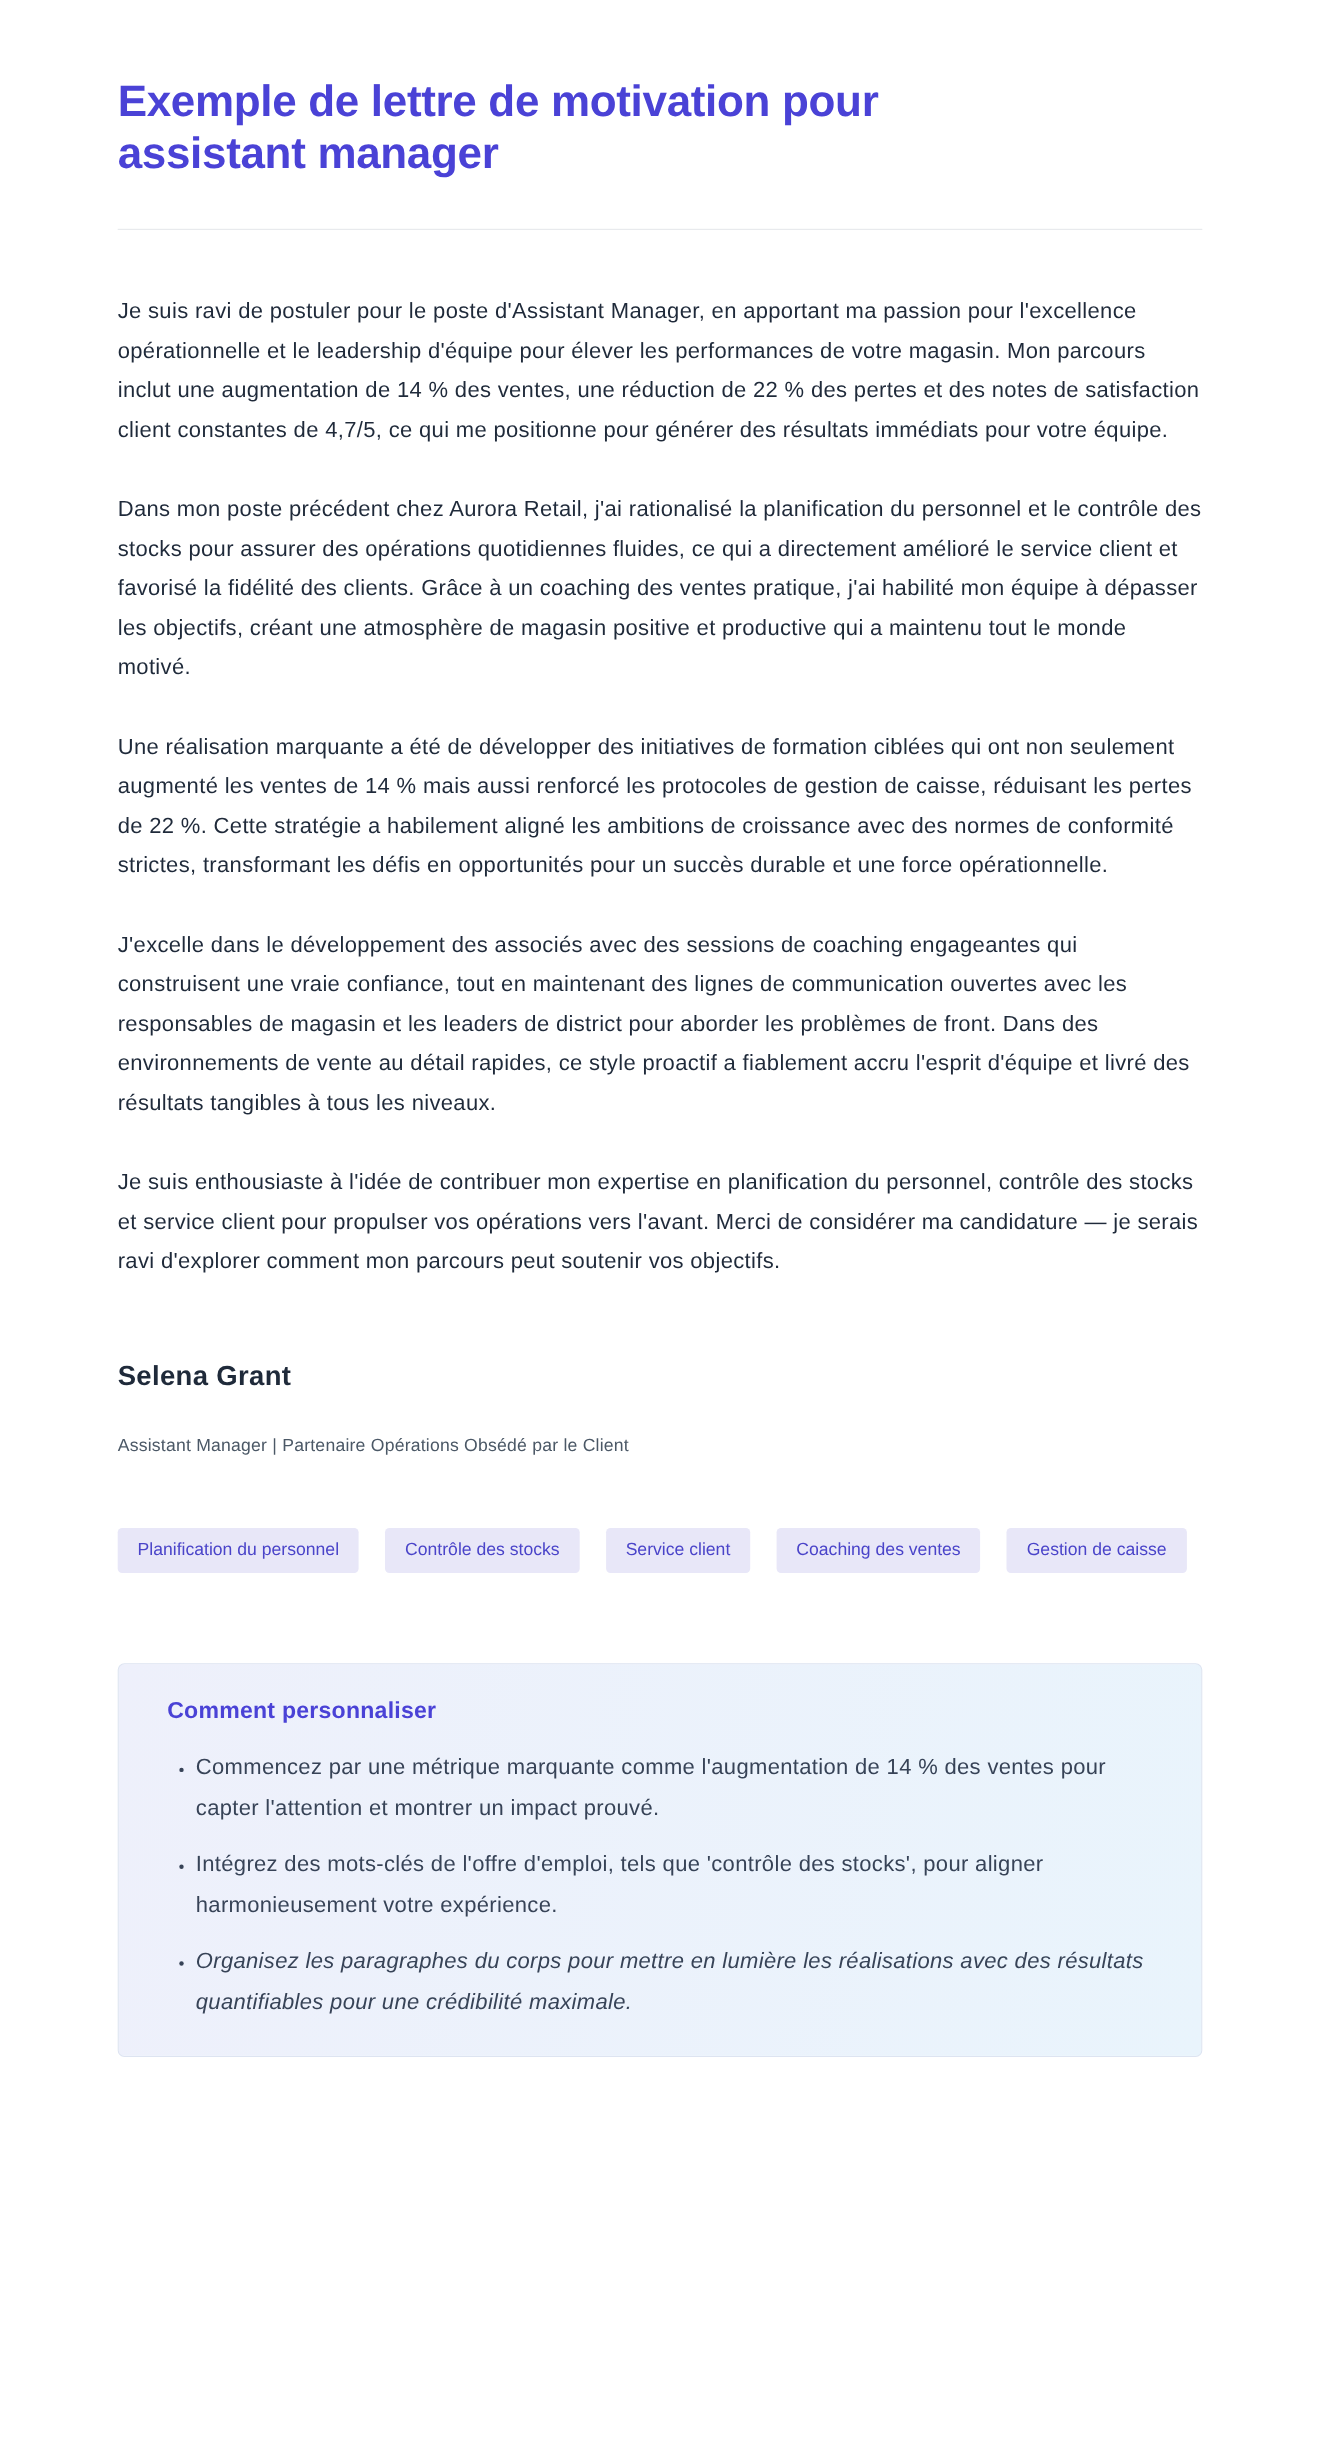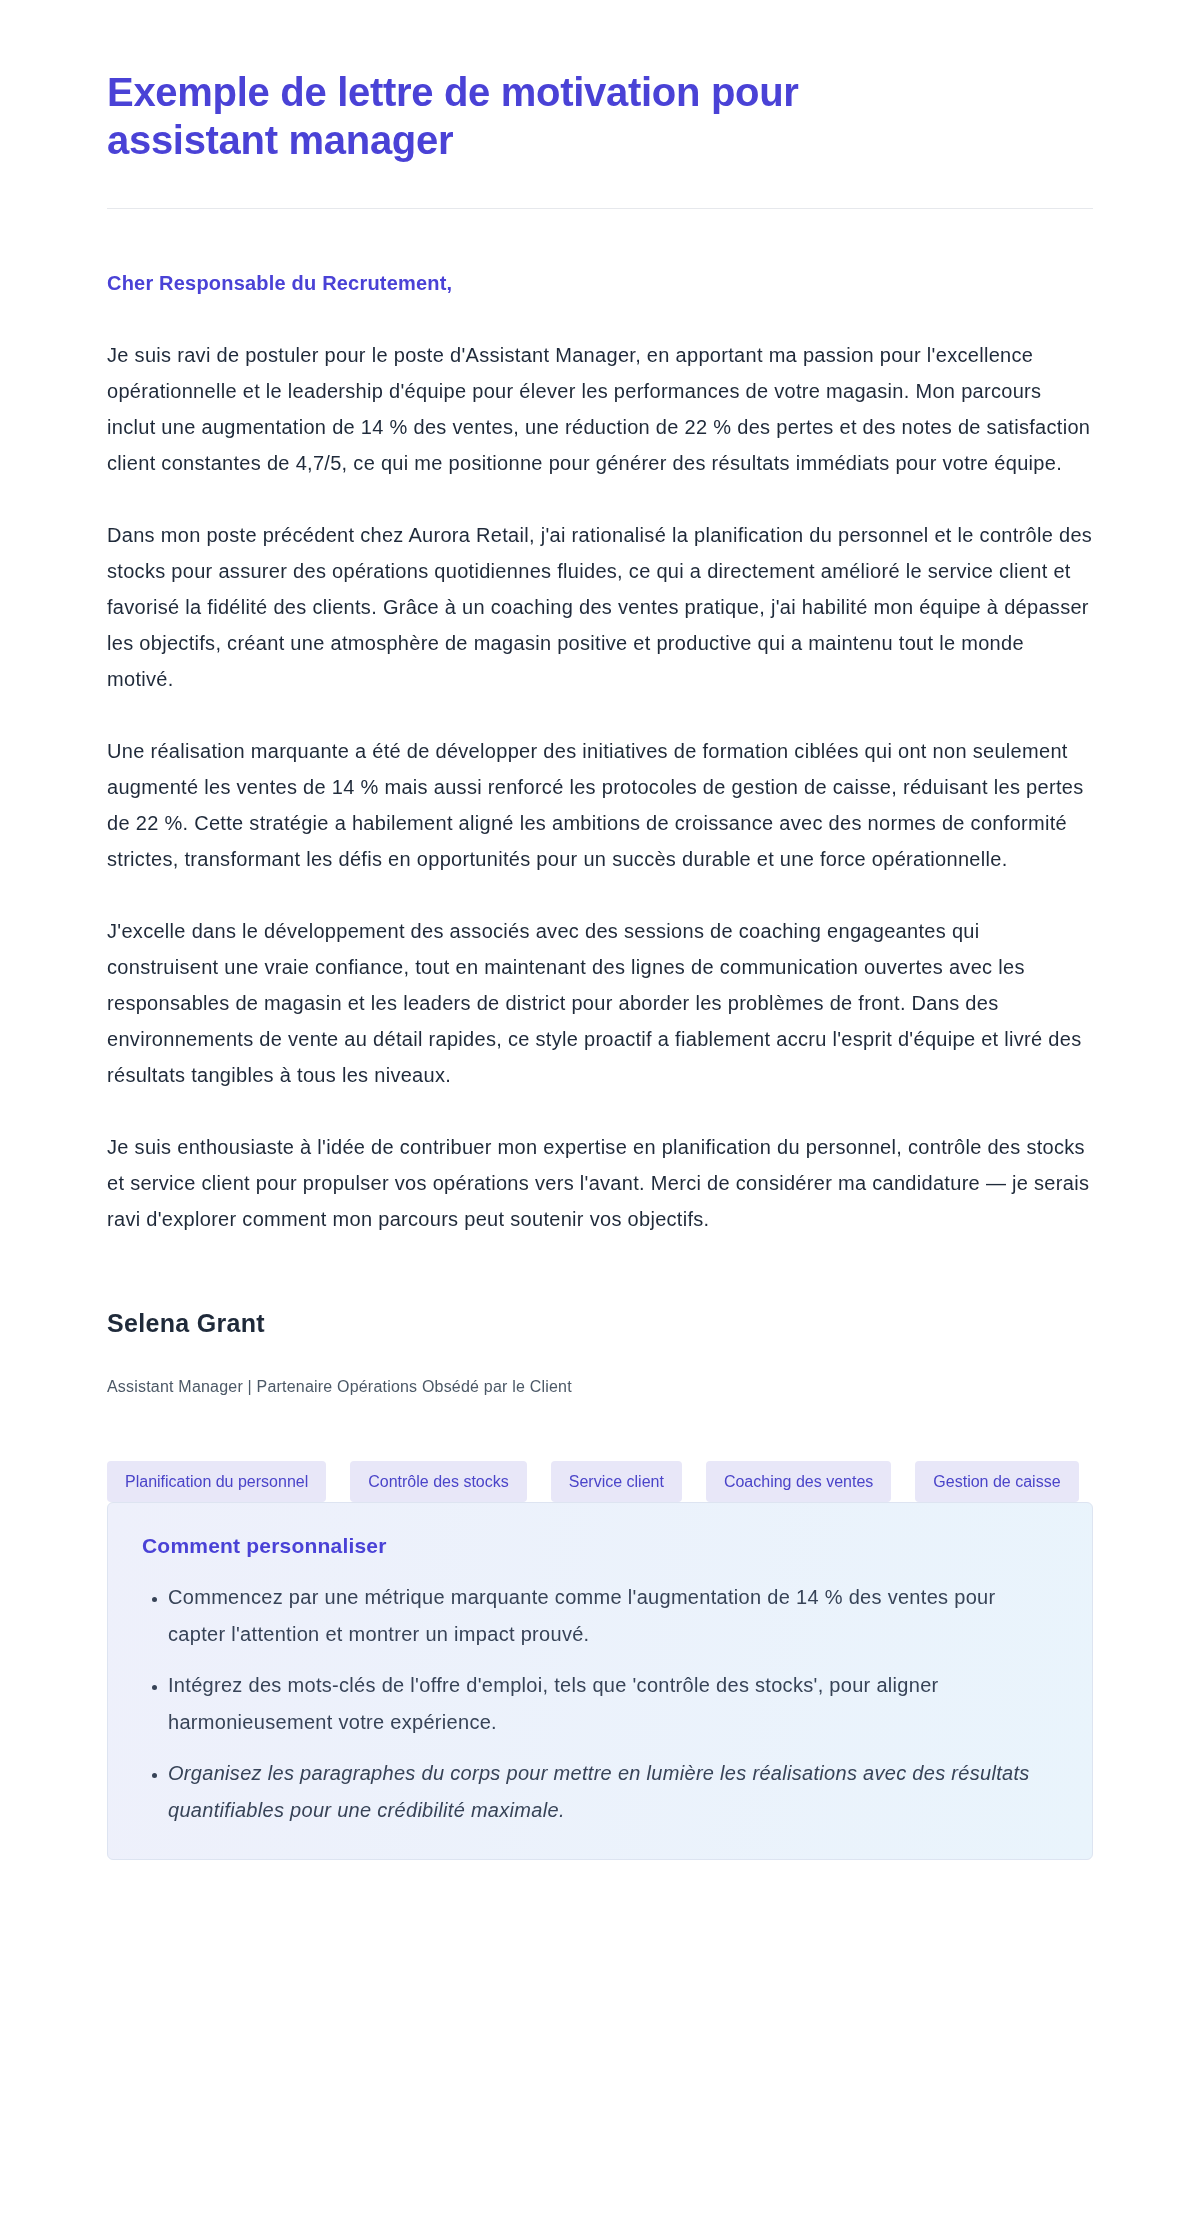--- a/index.html
+++ b/index.html
@@ -104,25 +104,26 @@
     color: var(--tag_text, #4a44c9);
     font-size: 16px;
     line-height: 19px;
     padding: 11px 18px;
     border-radius: 4px;
     white-space: nowrap;
   }
 
   
   .tips {
+    margin-top: 82px;
     box-sizing: border-box;
     border: 1px solid var(--tip_border, #dde4f1);
     border-radius: 6px;
     background: linear-gradient(100deg, var(--tip_bg_start, #eef0fb) 0%, var(--tip_bg_end, #e9f4fc) 100%);
-    padding: 30px 34px 30px 34px;
+    padding: 30px 34px 30px 44px;
   }
   .tips h2 {
     margin: 0;
     font-size: 21px;
     line-height: 26px;
     font-weight: bold;
     color: var(--accent, #4a42d6);
     letter-spacing: 0.2px;
   }
   .tips ul {
@@ -146,21 +147,20 @@
 
   <header class="header">
     <div class="header-main">
       <h1 class="title">Exemple de lettre de motivation pour assistant manager</h1>
     </div>
   </header>
 
   <hr class="divider">
 
   <section class="letter">
-    <p class="greeting">Cher Responsable du Recrutement,</p>
     <p class="para">Je suis ravi de postuler pour le poste d'Assistant Manager, en apportant ma passion pour l'excellence opérationnelle et le leadership d'équipe pour élever les performances de votre magasin. Mon parcours inclut une augmentation de 14 % des ventes, une réduction de 22 % des pertes et des notes de satisfaction client constantes de 4,7/5, ce qui me positionne pour générer des résultats immédiats pour votre équipe.</p>
     <p class="para">Dans mon poste précédent chez Aurora Retail, j'ai rationalisé la planification du personnel et le contrôle des stocks pour assurer des opérations quotidiennes fluides, ce qui a directement amélioré le service client et favorisé la fidélité des clients. Grâce à un coaching des ventes pratique, j'ai habilité mon équipe à dépasser les objectifs, créant une atmosphère de magasin positive et productive qui a maintenu tout le monde motivé.</p>
     <p class="para">Une réalisation marquante a été de développer des initiatives de formation ciblées qui ont non seulement augmenté les ventes de 14 % mais aussi renforcé les protocoles de gestion de caisse, réduisant les pertes de 22 %. Cette stratégie a habilement aligné les ambitions de croissance avec des normes de conformité strictes, transformant les défis en opportunités pour un succès durable et une force opérationnelle.</p>
     <p class="para">J'excelle dans le développement des associés avec des sessions de coaching engageantes qui construisent une vraie confiance, tout en maintenant des lignes de communication ouvertes avec les responsables de magasin et les leaders de district pour aborder les problèmes de front. Dans des environnements de vente au détail rapides, ce style proactif a fiablement accru l'esprit d'équipe et livré des résultats tangibles à tous les niveaux.</p>
     <p class="para">Je suis enthousiaste à l'idée de contribuer mon expertise en planification du personnel, contrôle des stocks et service client pour propulser vos opérations vers l'avant. Merci de considérer ma candidature — je serais ravi d'explorer comment mon parcours peut soutenir vos objectifs.</p>
 
     <div class="signature">
       <p class="sig-name">Selena Grant</p>
       <p class="sig-role">Assistant Manager | Partenaire Opérations Obsédé par le Client</p>
     </div>

